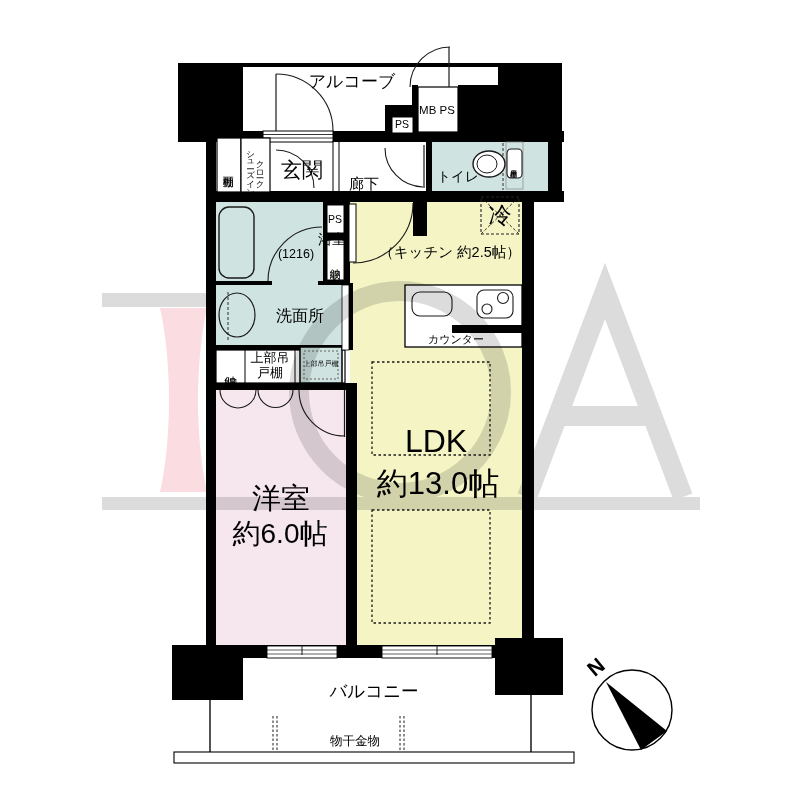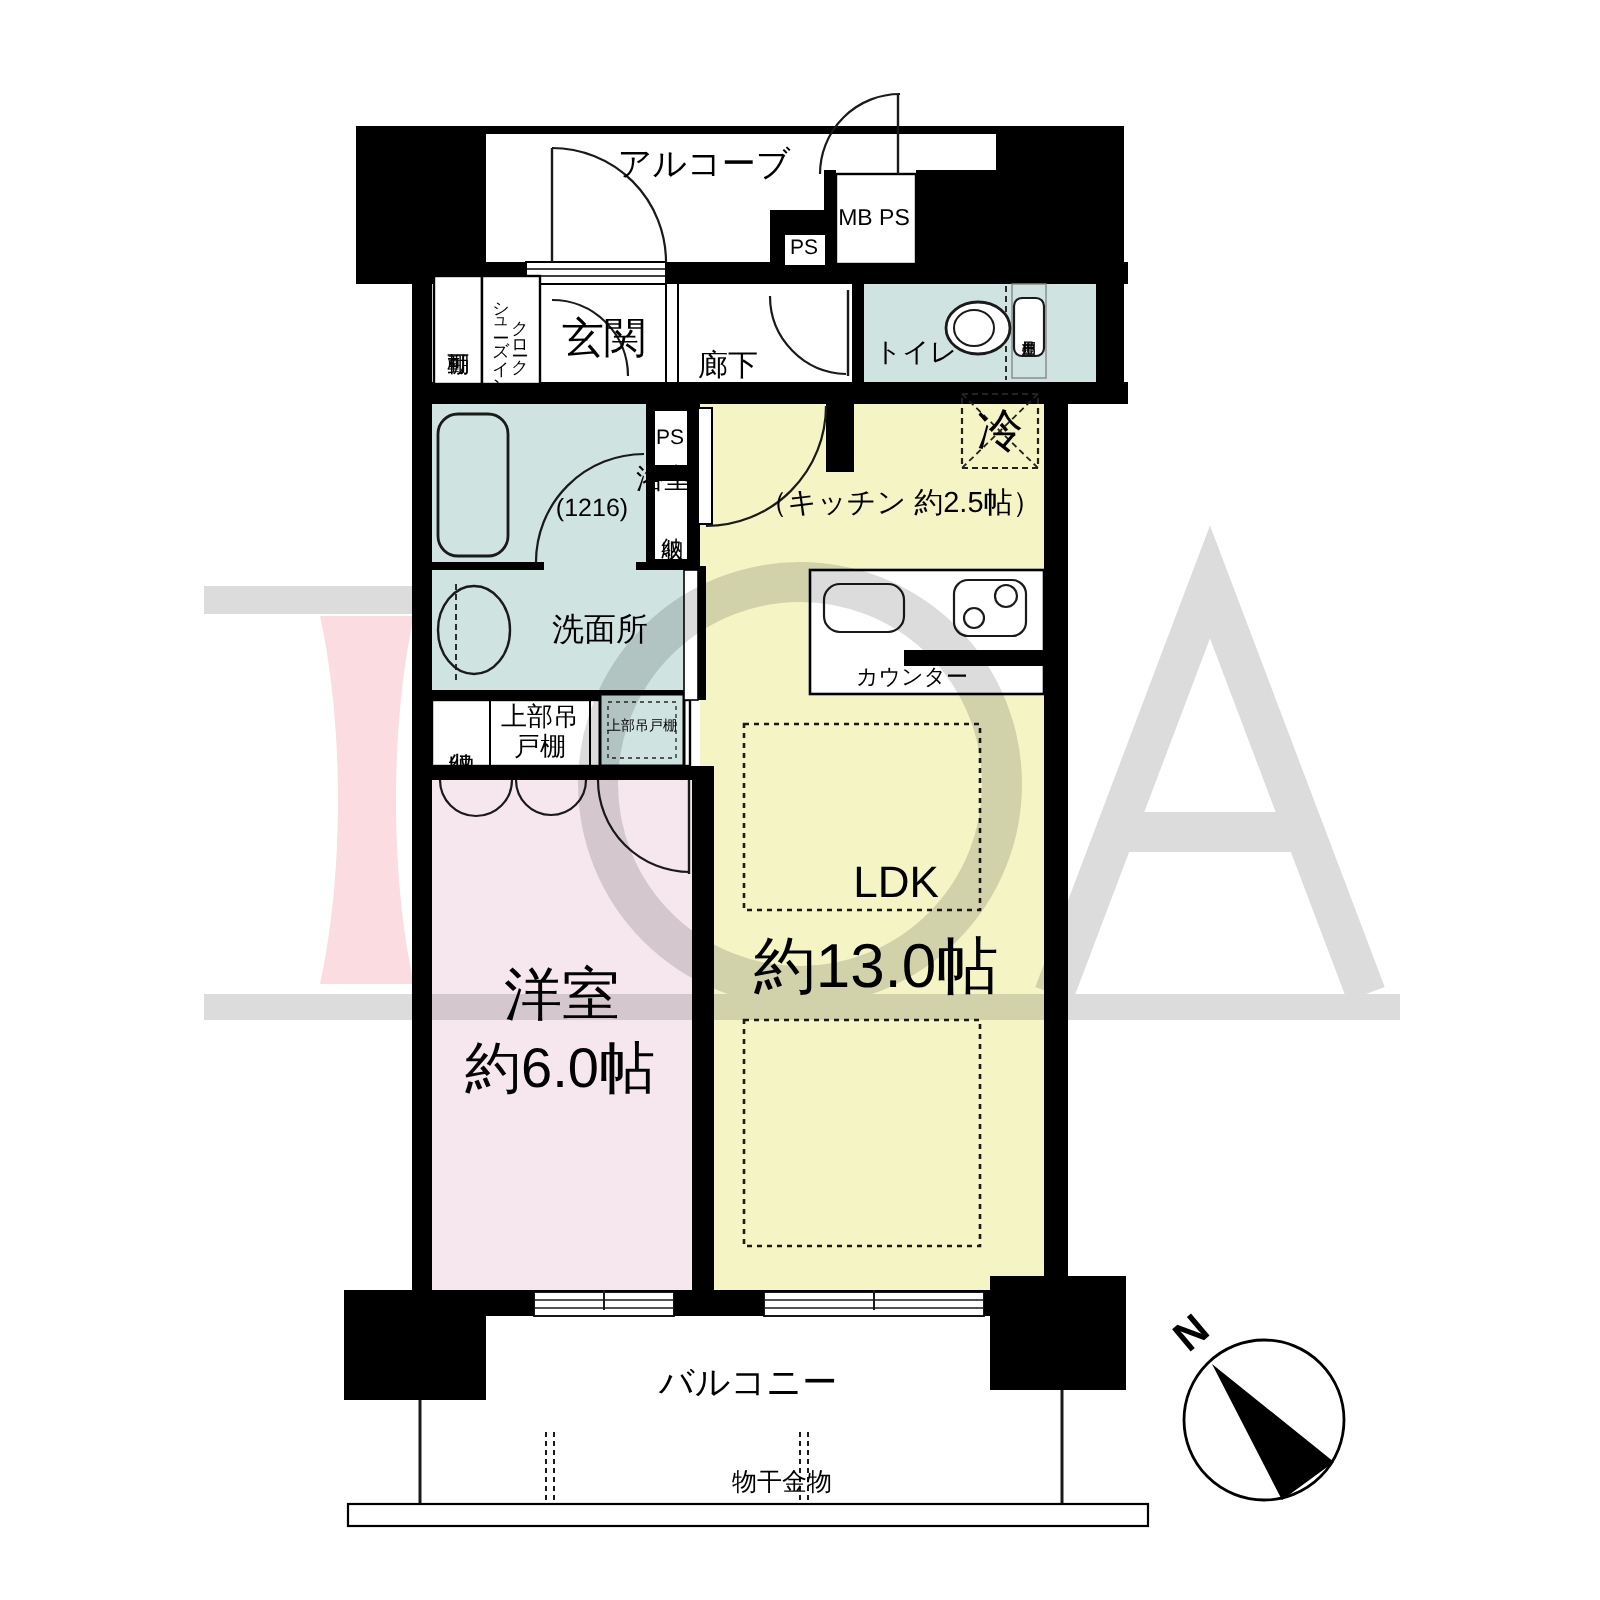--- a/index.html
+++ b/index.html
@@ -144,26 +144,26 @@
     <div class="lbl" style="left:335px;top:220px;font-size:10.5px;">PS</div>
     <div class="lbl v" style="left:335px;top:260px;font-size:11px;">収納</div>
     <div class="lbl" style="left:500px;top:216px;font-size:23px;">冷</div>
     <div class="lbl" style="left:450px;top:252px;font-size:14.5px;">（キッチン 約2.5帖）</div>
     <div class="lbl" style="left:300px;top:316px;font-size:16px;">洗面所</div>
     <div class="lbl" style="left:456px;top:339px;font-size:11px;">カウンター</div>
     <div class="lbl v" style="left:230px;top:366px;font-size:13px;">収納</div>
     <div class="lbl wrap" style="left:270px;top:366px;font-size:13px;width:44px;">上部吊戸棚</div>
     <div class="lbl" style="left:321px;top:364px;font-size:7px;">上部吊戸棚</div>
     <div class="lbl v" style="left:513px;top:165px;font-size:7px;">上部吊戸棚</div>
-    <div class="lbl" style="left:448px;top:442px;font-size:22px;">LDK</div>
+    <div class="lbl" style="left:436px;top:442px;font-size:32px;">LDK</div>
     <div class="lbl" style="left:438px;top:484px;font-size:31px;">約13.0帖</div>
     <div class="lbl" style="left:281px;top:498px;font-size:29px;">洋室</div>
     <div class="lbl" style="left:280px;top:534px;font-size:28px;">約6.0帖</div>
     <div class="lbl" style="left:374px;top:692px;font-size:17.5px;">バルコニー</div>
-    <div class="lbl" style="left:355px;top:741px;font-size:12.5px;margin-left:36px;">物干金物</div>
+    <div class="lbl" style="left:355px;top:741px;font-size:12.5px;">物干金物</div>
     <div class="lbl north" style="left:596px;top:667px;font-size:21px;">N</div>
   </div>
 
   <svg class="wm" width="800" height="800" viewBox="0 0 800 800">
     <rect x="102" y="293" width="104" height="14" fill="#dcdcdc"></rect>
     <path d="M 160,308 C 172,362 172,438 160,492 L 207,492 C 195,438 195,362 207,308 Z" fill="#fbdce0"></path>
     <circle cx="400" cy="392" r="101" fill="none" stroke="#dcdcdc" stroke-width="20"></circle>
     <path d="M 527,497 L 605,291 L 683,497" fill="none" stroke="#dcdcdc" stroke-width="20"></path>
     <line x1="558" y1="416" x2="652" y2="416" stroke="#dcdcdc" stroke-width="20"></line>
     <rect x="102" y="497" width="598" height="13" fill="#dcdcdc"></rect>

